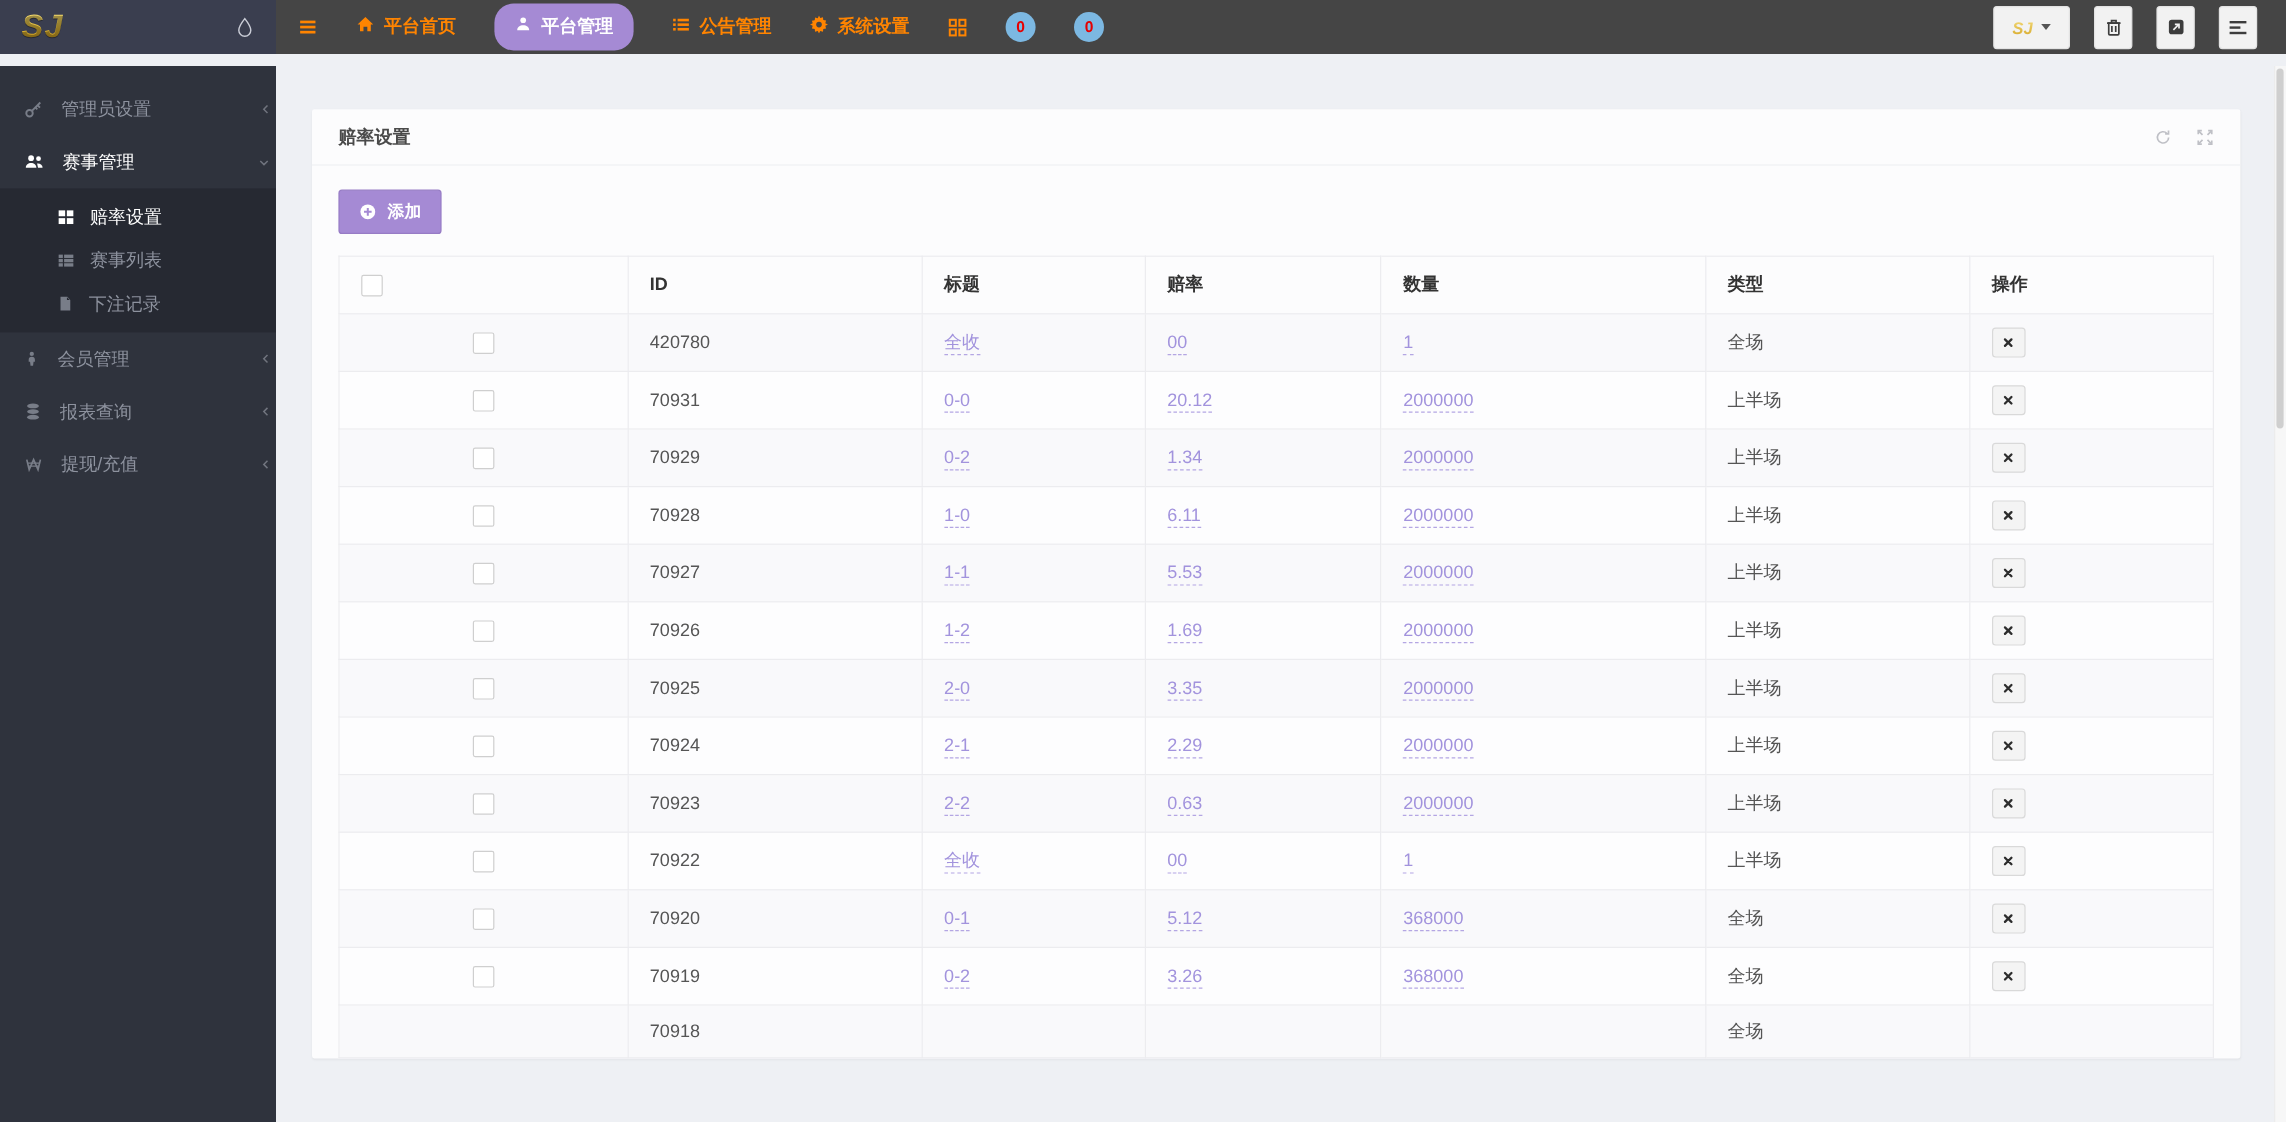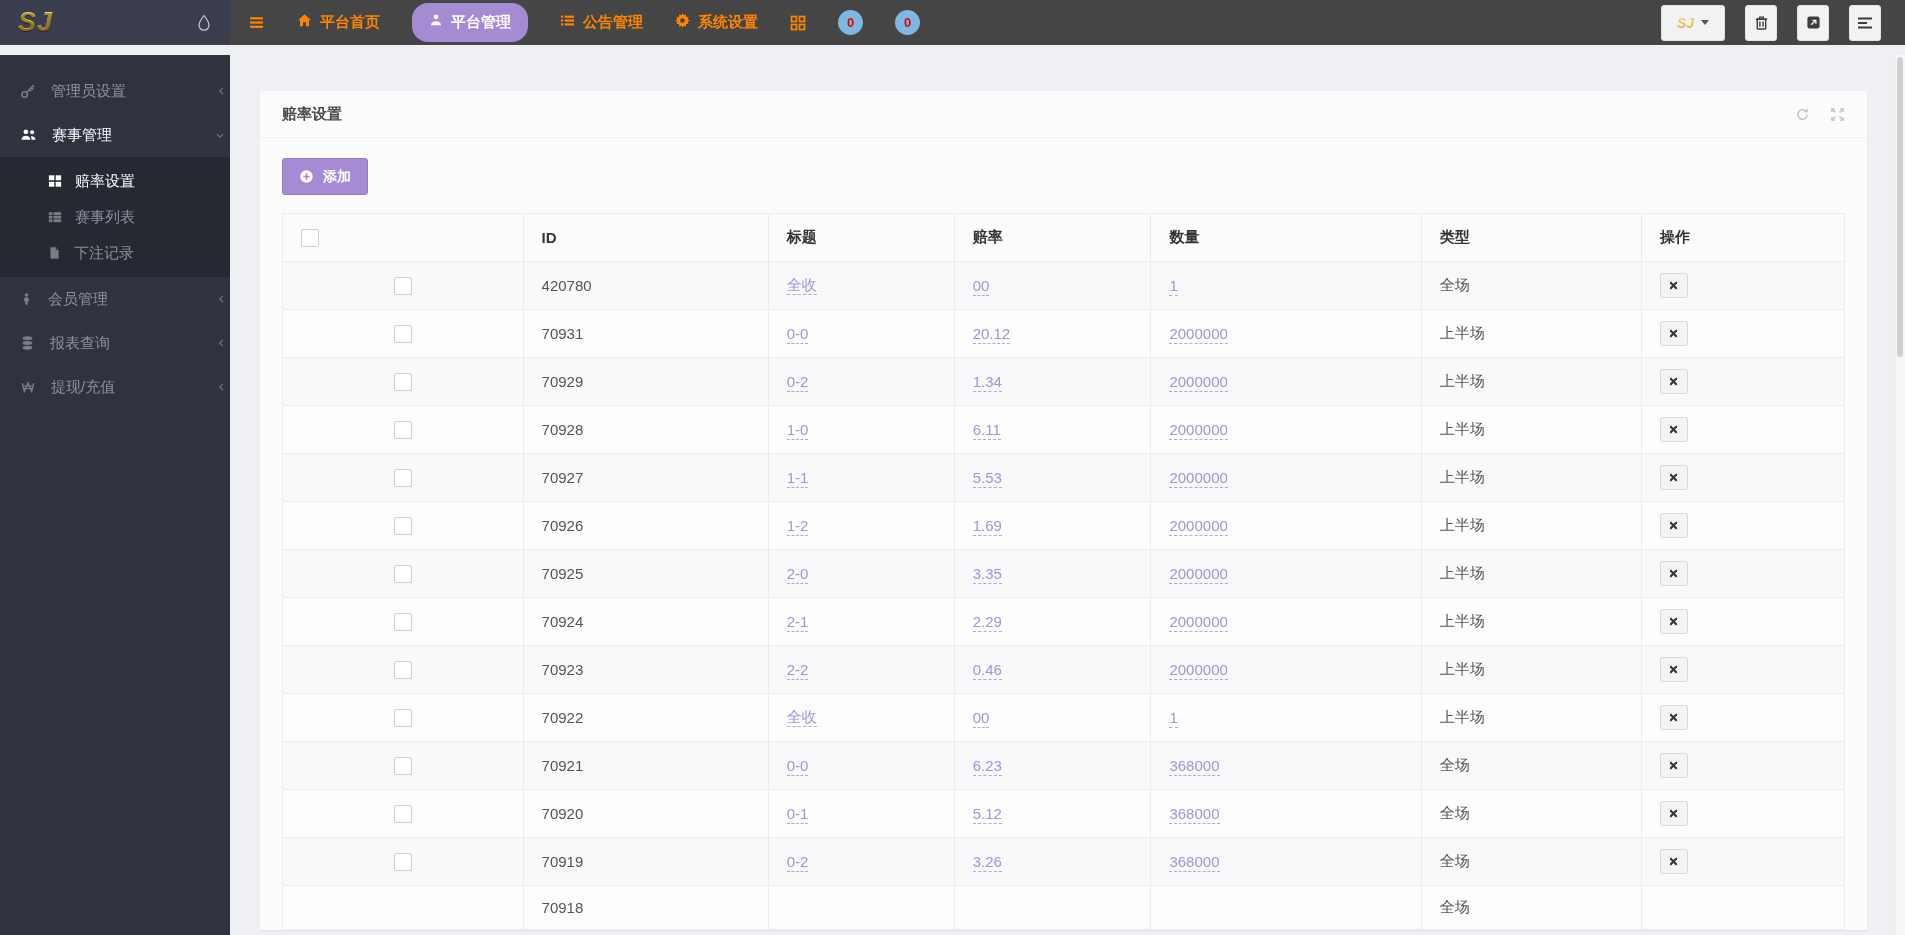--- a/index.html
+++ b/index.html
@@ -514,21 +514,21 @@
       </button>
     </td>
   </tr>
 
   <tr>
     <td class="c-check">
       <input type="checkbox" class="cb" style="">
     </td>
     <td>70923</td>
     <td><a class="editable" href="#">2-2</a></td>
-    <td><a class="editable" href="#">0.46</a></td>
+    <td><a class="editable" href="#">0.63</a></td>
     <td><a class="editable" href="#">2000000</a></td>
     <td>上半场</td>
     <td>
       <button class="xbtn">
         <span>
           <svg width="9" height="9" viewBox="0 0 16 16" stroke="currentColor" stroke-width="3.4" stroke-linecap="round">
             <path d="M3.2 3.2l9.6 9.6M12.8 3.2l-9.6 9.6"></path>
           </svg>
         </span>
       </button>
@@ -548,39 +548,20 @@
       <button class="xbtn">
         <span>
           <svg width="9" height="9" viewBox="0 0 16 16" stroke="currentColor" stroke-width="3.4" stroke-linecap="round">
             <path d="M3.2 3.2l9.6 9.6M12.8 3.2l-9.6 9.6"></path>
           </svg>
         </span>
       </button>
     </td>
   </tr>
 
-  <tr>
-    <td class="c-check">
-      <input type="checkbox" class="cb" style="">
-    </td>
-    <td>70921</td>
-    <td><a class="editable" href="#">0-0</a></td>
-    <td><a class="editable" href="#">6.23</a></td>
-    <td><a class="editable" href="#">368000</a></td>
-    <td>全场</td>
-    <td>
-      <button class="xbtn">
-        <span>
-          <svg width="9" height="9" viewBox="0 0 16 16" stroke="currentColor" stroke-width="3.4" stroke-linecap="round">
-            <path d="M3.2 3.2l9.6 9.6M12.8 3.2l-9.6 9.6"></path>
-          </svg>
-        </span>
-      </button>
-    </td>
-  </tr>
 
   <tr>
     <td class="c-check">
       <input type="checkbox" class="cb" style="">
     </td>
     <td>70920</td>
     <td><a class="editable" href="#">0-1</a></td>
     <td><a class="editable" href="#">5.12</a></td>
     <td><a class="editable" href="#">368000</a></td>
     <td>全场</td>

